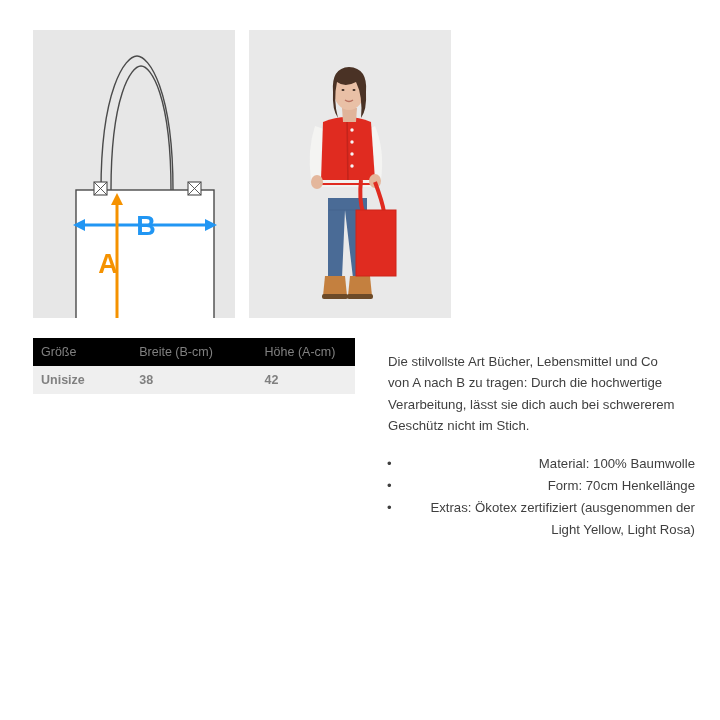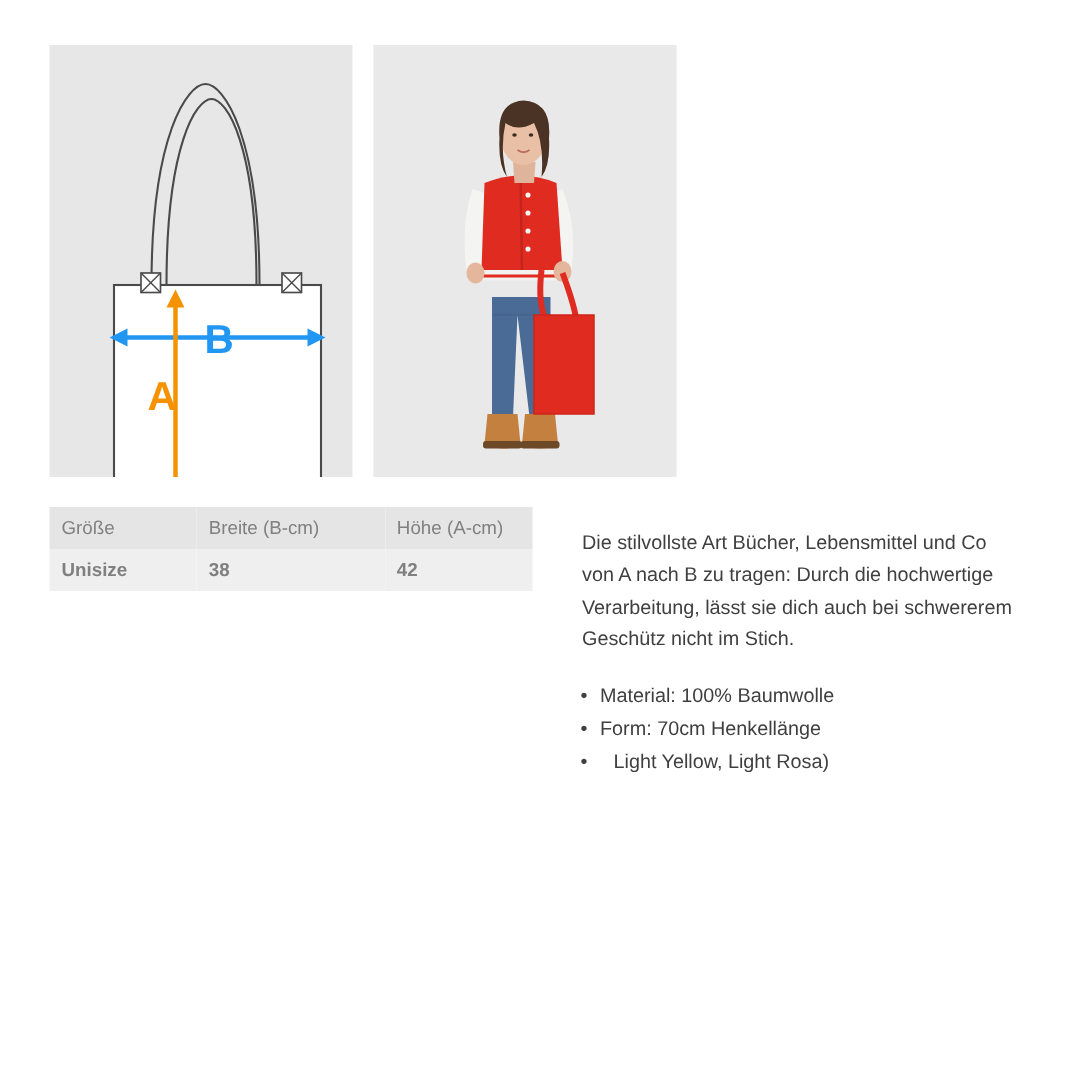--- a/index.html
+++ b/index.html
@@ -62,21 +62,21 @@
     top: 338px;
     width: 322px;
     border-collapse: collapse;
     font-size: 12.5px;
   }
   .size-table th {
     text-align: left;
     font-weight: normal;
     color: #808080;
     padding: 7px 0 7px 8px;
-    background: #e5e5e5;
+    background: #000000;
   }
   .size-table td {
     text-align: left;
     color: #808080;
     padding: 7px 0 7px 8px;
     background: #efefef;
     font-weight: bold;
   }
   .col-1 { width: 96px; }
   .col-2 { width: 128px; margin-left: 16px; }
@@ -92,20 +92,21 @@
     line-height: 1.62;
     color: #3f3f3f;
   }
   .desc p {
     margin: 15px;
   }
   .feature-list {
     margin: 16px 0 0 0;
     padding: 0 0 0 14px;
     list-style: none;
+    text-align: right;
   }
   .feature-list li {
     position: relative;
     padding-left: 13px;
     margin-bottom: 1px;
     font-size: 13.2px;
     line-height: 1.62;
     color: #3f3f3f;
   }
   .feature-list li::before {
@@ -225,18 +226,19 @@
   <div class="desc">
     <p>Die stilvollste Art Bücher, Lebensmittel und Co von A nach B zu tragen: Durch die hochwertige Verarbeitung, lässt sie dich auch bei schwererem Geschütz nicht im Stich.</p>
     <ul class="feature-list">
       <li>
         <span>Material: 100% Baumwolle</span>
       </li>
       <li>
         <span>Form: 70cm Henkellänge</span>
       </li>
       <li>
+        <span>Extras: Ökotex zertifiziert (ausgenommen der</span>
         <span class="sub-line">Light Yellow, Light Rosa)</span>
       </li>
     </ul>
   </div>
 
 </div>
 
 </body></html>

